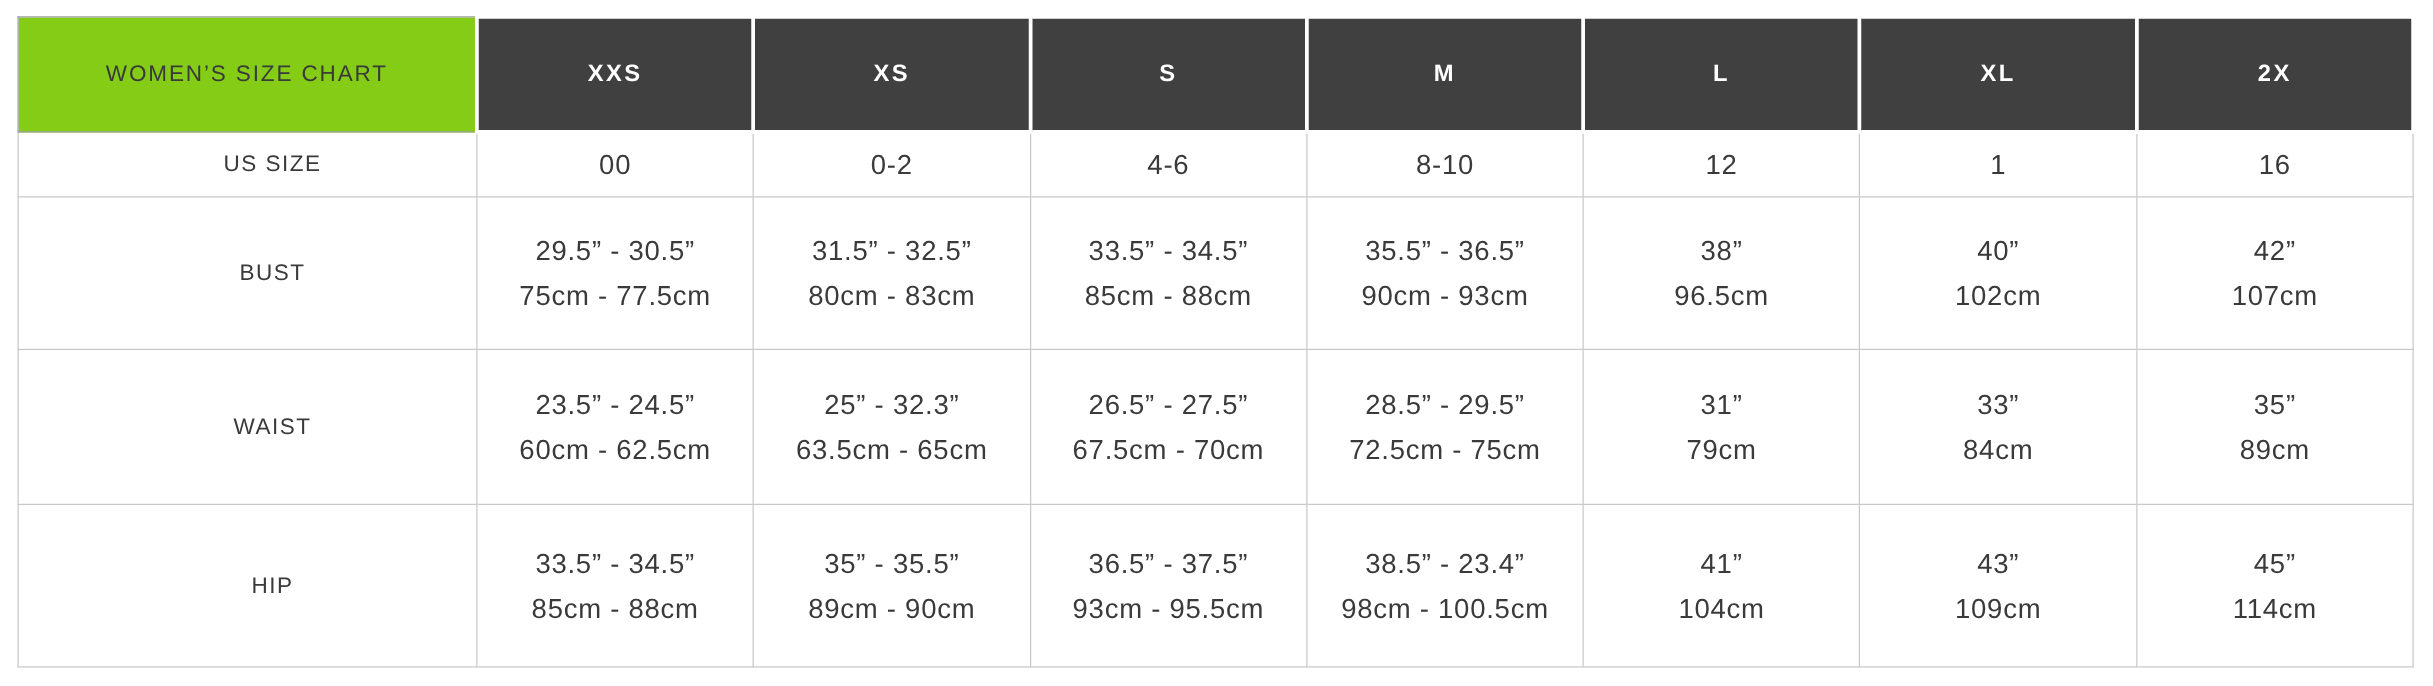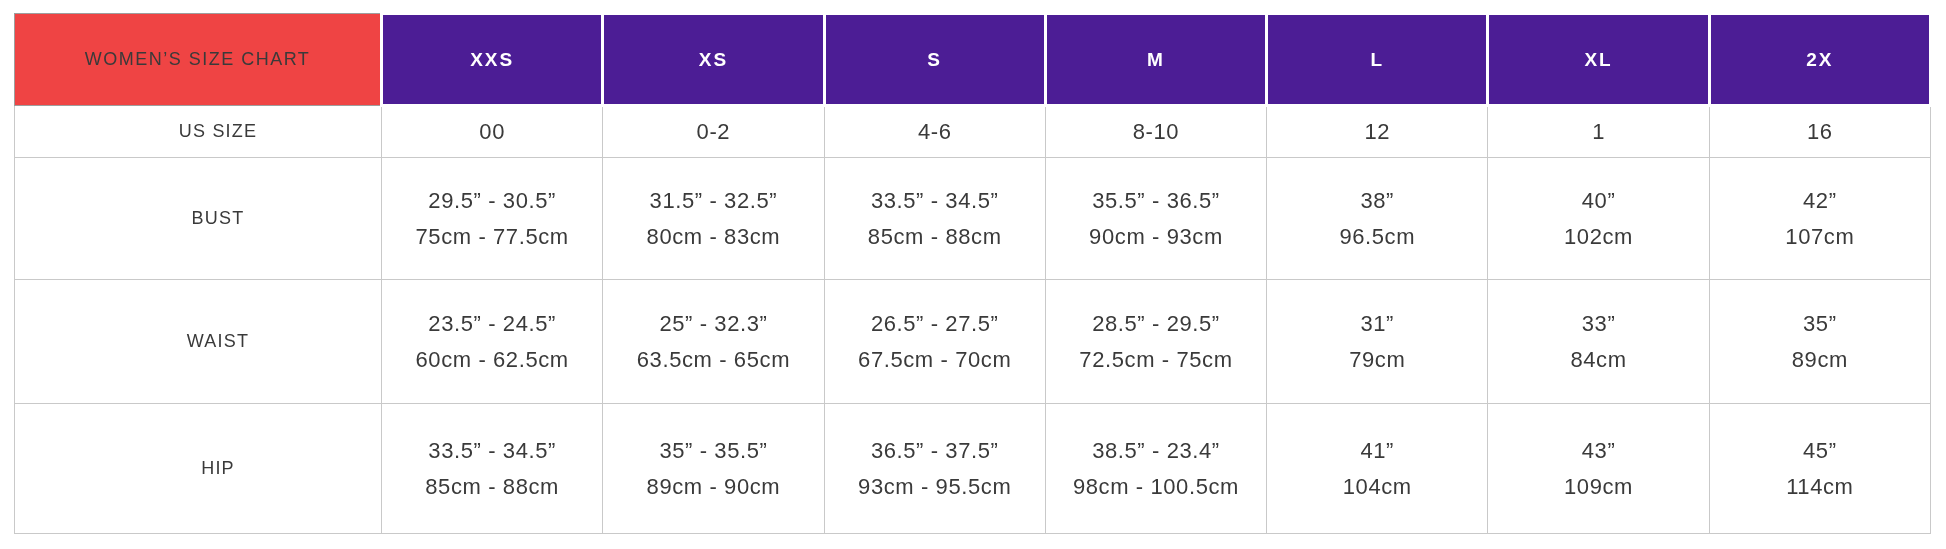--- a/index.html
+++ b/index.html
@@ -16,28 +16,28 @@
     table-layout:fixed;
   }
   col.label-col{width:367px;}
   td,th{
     border:1px solid #c9c9c9;
     text-align:center;vertical-align:middle;
     padding:0;
     font-weight:normal;
   }
   th.corner{
-    background:#ef4444;
+    background:#84cc16;
     border:1px solid #9e9e9e;
     font-size:18px;
     letter-spacing:1.5px;
     color:#3a3a3a;
   }
   th.size-head{
-    background:#4c1d95;
+    background:#404040;
     color:#ffffff;
     border:3px solid #ffffff;
     font-size:19px;
     font-weight:600;
     letter-spacing:2px;
   }
   tr.header-row{height:92px;}
   tr.us-size-row{height:52px;}
   tr.bust-row{height:122px;}
   tr.waist-row{height:124px;}

